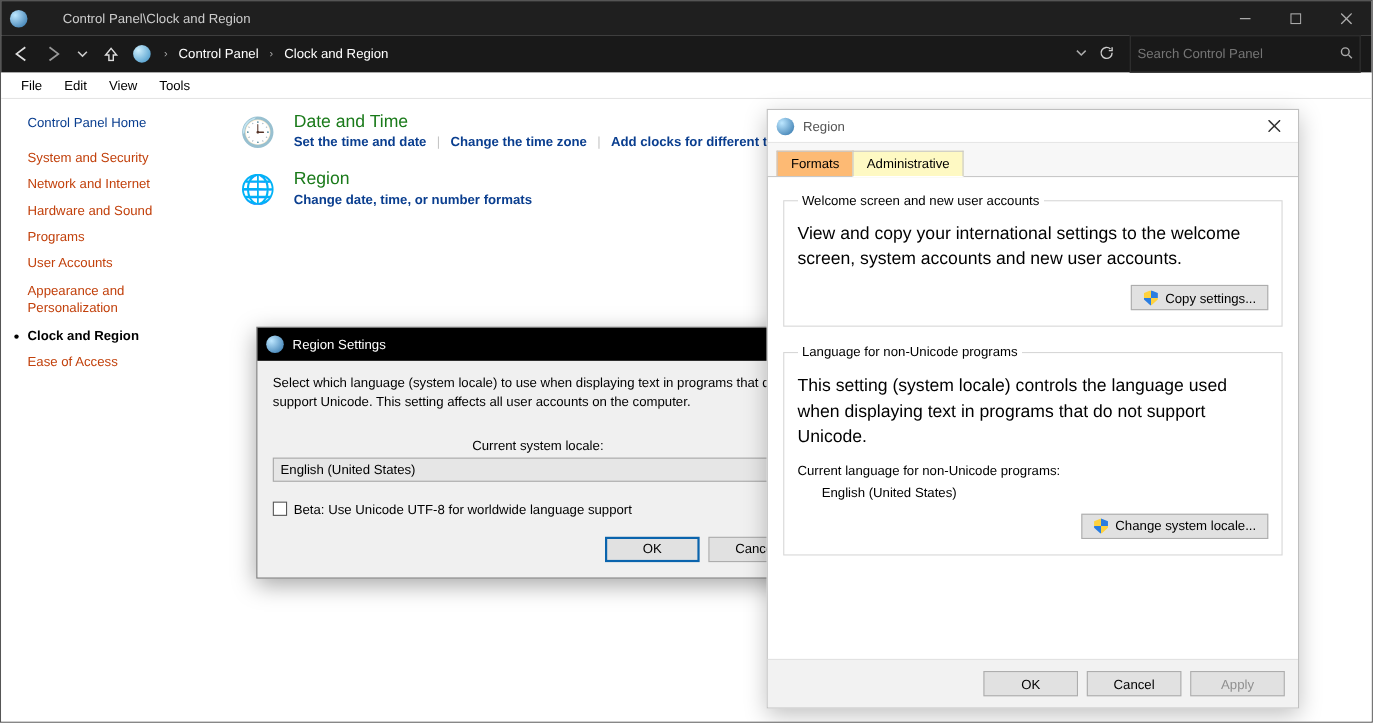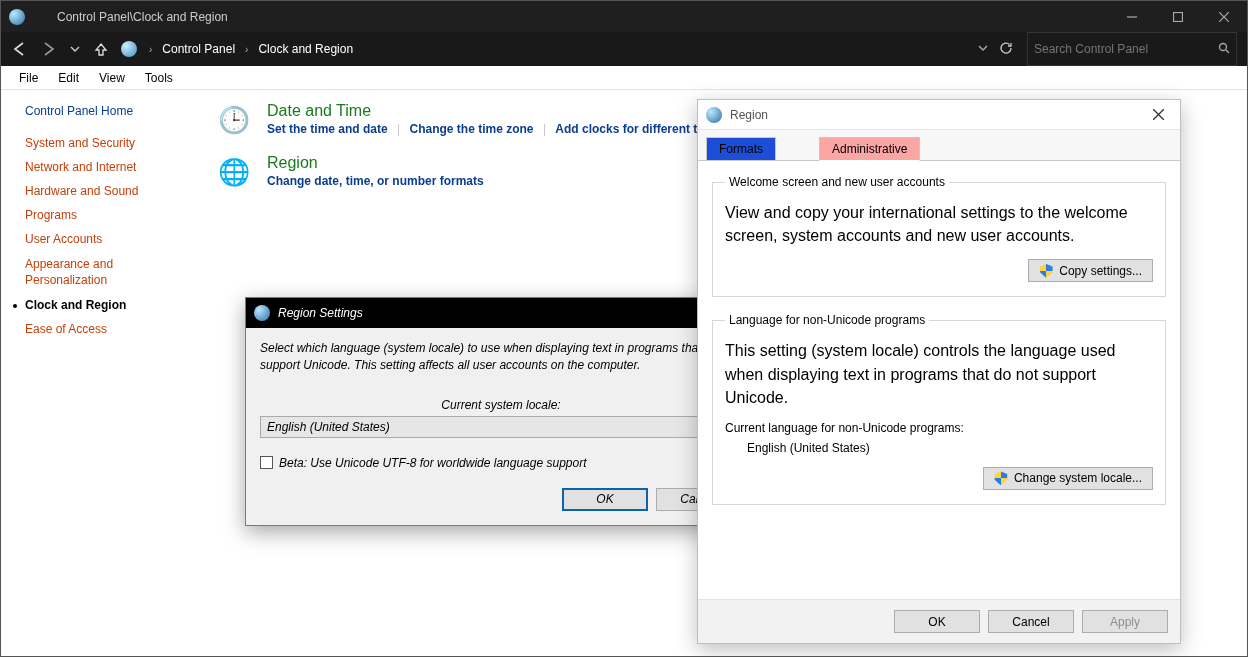--- a/index.html
+++ b/index.html
@@ -129,26 +129,25 @@
     display:flex; align-items:center; justify-content:center;
     font-size:26px;
   }
   .cat-title { color:#1a7a1a; font-size:16px; margin-bottom:2px; }
   .cat-links { color:#0a3e8f; font-size:12px; }
   .cat-links .lnk { color:#0a3e8f;font-weight:bold; }
   .cat-links .sep { color:#c6c6c6; margin:0 6px; }
   
   .popup-rs {
     position:absolute;
-    left:244px; top:296px;
+    left:232px; top:296px;
     width:512px;
     background:#f0f0f0;
     border:1px solid #7a7a7a;
     box-shadow:0 6px 20px rgba(0,0,0,.35);
-    font-style:italic;
   }
   .popup-rs .ptitle {
     height:30px; background:#000; color:#fff;
     display:flex; align-items:center;
     padding-left:8px;
   }
   .popup-rs .ptitle .picon {
     width:16px; height:16px; border-radius:50%;
     background: radial-gradient(circle at 30% 30%, #bde7ff, #2a6fa7);
     margin-right:8px;
@@ -215,29 +214,28 @@
   }
   .tabstrip {
     display:flex; align-items:flex-end;
     padding: 6px 8px 0 8px;
     background:#f7f7f7;
   }
   .tab {
     padding:4px 12px;
     border:1px solid #c8c8c8;
     border-bottom:0;
-    background:#1d4ed8;
+    background:#fdba74;
     font-size:12px;
     margin-right:-1px;
   }
   .tab.active {
-    background:#fca5a5;
+    background:#fef9c3;
     position:relative; top:1px;
     border-bottom:1px solid #fff;
-    margin-left:44px;
   }
   .tab-body {
     flex:1;
     border-top:1px solid #c8c8c8;
     padding:14px 14px 6px 14px;
     overflow:hidden;
   }
   fieldset.group {
     border:1px solid #d7d7d7;
     padding:12px 12px 14px 12px;

